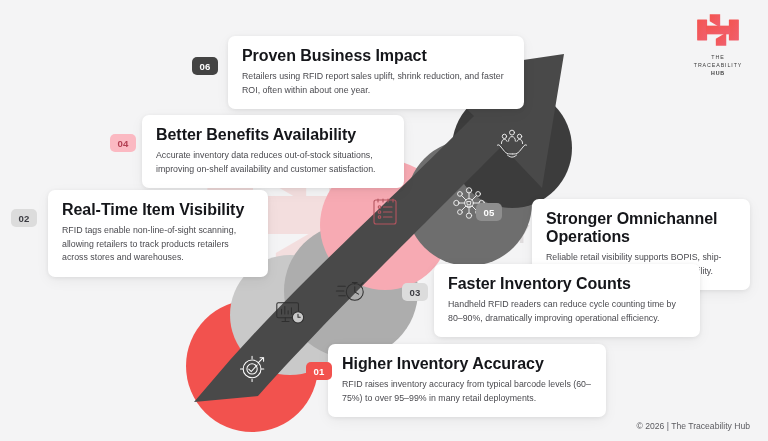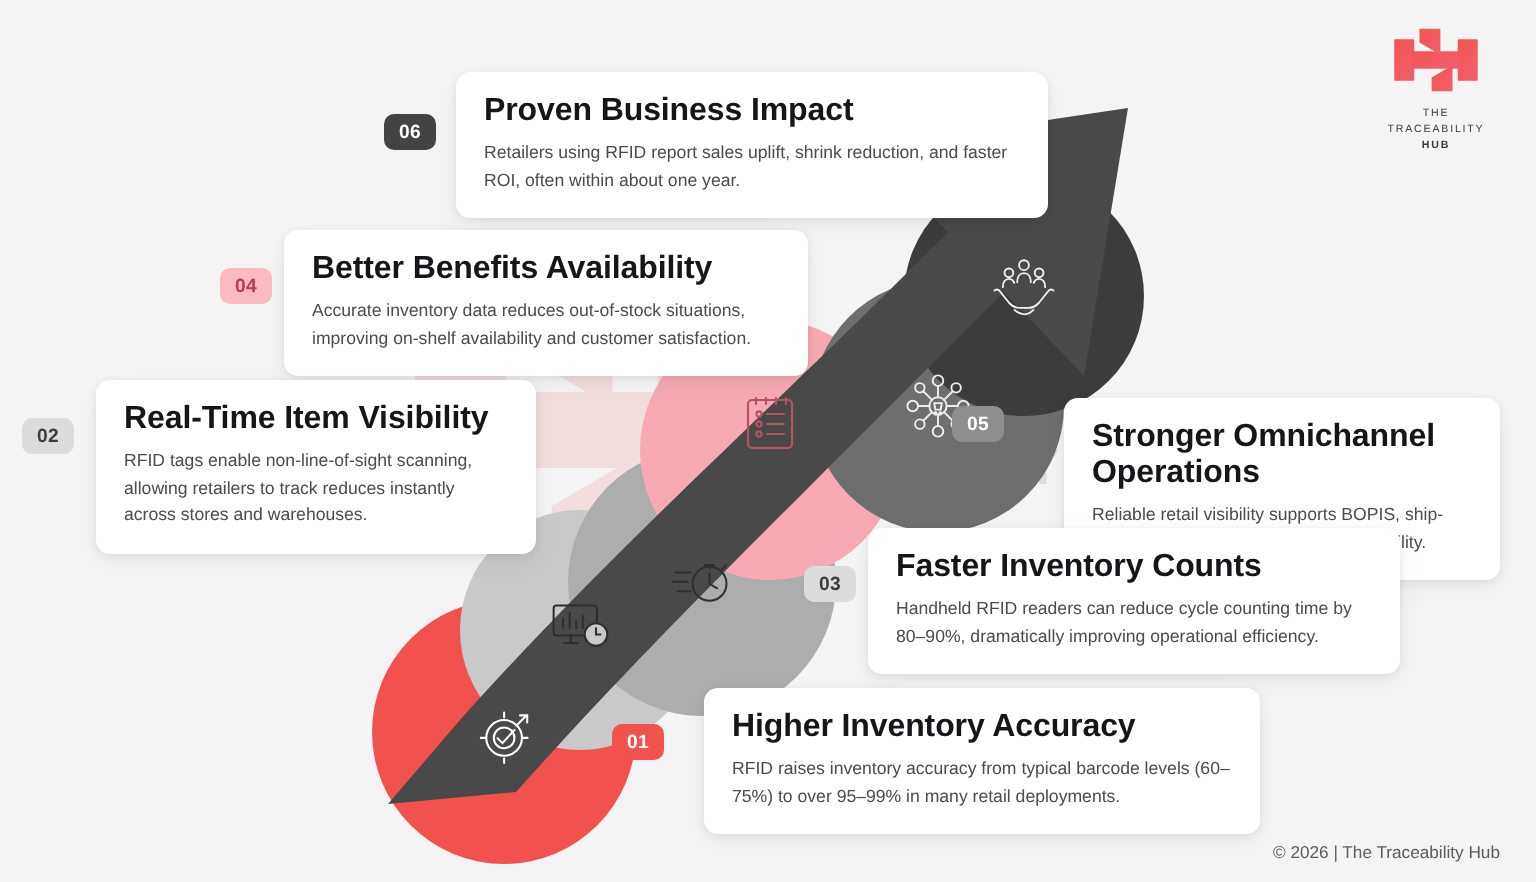--- a/index.html
+++ b/index.html
@@ -147,21 +147,21 @@
 
   #card-02 { left: 48px;  top: 190px; width: 220px; }
   #badge-02{ left: 11px;  top: 209px; }
 
   #card-05 { left: 532px; top: 184px; width: 218px; margin-top: 15px; }
   #badge-05{ left: 476px; top: 203px; }
 
   #card-03 { left: 434px; top: 264px; width: 266px; }
   #badge-03{ left: 402px; top: 283px; }
 
-  #card-01 { left: 352px; top: 344px; width: 278px; }
+  #card-01 { left: 328px; top: 344px; width: 278px; }
   #badge-01{ left: 306px; top: 362px; }
 
   
   .brand {
     position: absolute;
     right: 14px;
     top: 10px;
     width: 72px;
     text-align: center;
   }
@@ -290,21 +290,21 @@
   <div class="badge badge-dark" id="badge-06">06</div>
 
   <div class="card" id="card-04">
     <div class="card-title">Better Benefits Availability</div>
     <div class="card-body">Accurate inventory data reduces out-of-stock situations, improving on-shelf availability and customer satisfaction.</div>
   </div>
   <div class="badge badge-pink" id="badge-04">04</div>
 
   <div class="card" id="card-02">
     <div class="card-title">Real-Time Item Visibility</div>
-    <div class="card-body">RFID tags enable non-line-of-sight scanning, allowing retailers to track reduces instantly across stores and warehouses.</div>
+    <div class="card-body">RFID tags enable non-line-of-sight scanning, allowing retailers to track products retailers across stores and warehouses.</div>
   </div>
   <div class="badge badge-gray" id="badge-02">02</div>
 
   <div class="card" id="card-05">
     <div class="card-title">Stronger Omnichannel Operations</div>
     <div class="card-body">Reliable retail visibility supports BOPIS, ship-from-store, and real-time online availability.</div>
   </div>
   <div class="badge badge-graym" id="badge-05">05</div>
 
   <div class="card" id="card-03">

